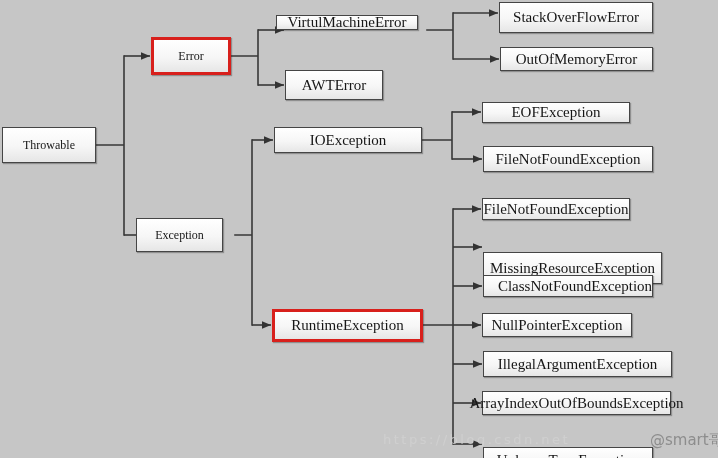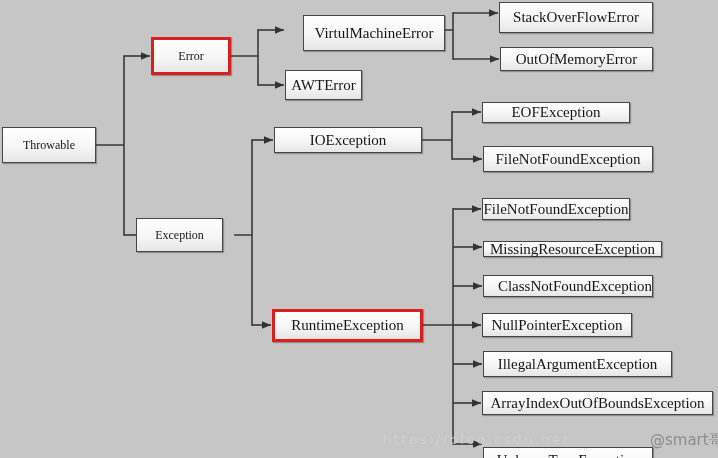--- a/index.html
+++ b/index.html
@@ -63,33 +63,33 @@
       <line x1="453" y1="286" x2="482" y2="286" marker-end="url(#arr)"></line>
       <line x1="453" y1="325" x2="481" y2="325" marker-end="url(#arr)"></line>
       <line x1="453" y1="364" x2="482" y2="364" marker-end="url(#arr)"></line>
       <line x1="453" y1="403" x2="481" y2="403" marker-end="url(#arr)"></line>
       <line x1="453" y1="444" x2="482" y2="444" marker-end="url(#arr)"></line>
     </g>
   </svg>
 
   <div class="node big" style="left:2px;   top:127px; width:94px;  height:36px;">Throwable</div>
   <div class="node big hl" style="left:151px; top:37px;  width:80px;  height:38px;">Error</div>
-  <div class="node" style="left:303px; top:15px;  width:142px; height:36px;">VirtulMachineError</div>
-  <div class="node" style="left:285px; top:70px;  width:77px;  height:30px;">AWTError</div>
+  <div class="node" style="left:276px; top:15px;  width:142px; height:15px;">VirtulMachineError</div>
+  <div class="node" style="left:285px; top:70px;  width:98px;  height:30px;">AWTError</div>
   <div class="node" style="left:499px; top:2px;   width:154px; height:31px;">StackOverFlowError</div>
   <div class="node" style="left:500px; top:47px;  width:153px; height:24px;">OutOfMemoryError</div>
   <div class="node big" style="left:136px; top:218px; width:87px;  height:34px;">Exception</div>
   <div class="node" style="left:274px; top:127px; width:148px; height:26px;">IOException</div>
   <div class="node" style="left:482px; top:102px; width:148px; height:21px;">EOFException</div>
   <div class="node" style="left:483px; top:146px; width:170px; height:26px;">FileNotFoundException</div>
   <div class="node hl" style="left:272px; top:309px; width:151px; height:33px;">RuntimeException</div>
   <div class="node" style="left:482px; top:198px; width:148px; height:22px;">FileNotFoundException</div>
-  <div class="node" style="left:483px; top:241px; width:179px; height:16px;">MissingResourceException</div>
+  <div class="node" style="left:483px; top:252px; width:179px; height:32px;">MissingResourceException</div>
   <div class="node" style="left:483px; top:275px; width:170px; height:22px;padding-left:14px;">ClassNotFoundException</div>
   <div class="node" style="left:482px; top:313px; width:150px; height:24px;">NullPointerException</div>
   <div class="node" style="left:483px; top:351px; width:189px; height:26px;">IllegalArgumentException</div>
-  <div class="node" style="left:482px; top:391px; width:231px; height:24px;">ArrayIndexOutOfBoundsException</div>
+  <div class="node" style="left:482px; top:391px; width:189px; height:24px;">ArrayIndexOutOfBoundsException</div>
   <div class="node" style="left:483px; top:431px; width:170px; height:26px;margin-top:16px;">UnkownTypeException</div>
 
   <div class="wm wm-url">https://blog.csdn.net</div>
   <div class="wm wm-author">@smart哥</div>
 
 </div>
 
 </body></html>

